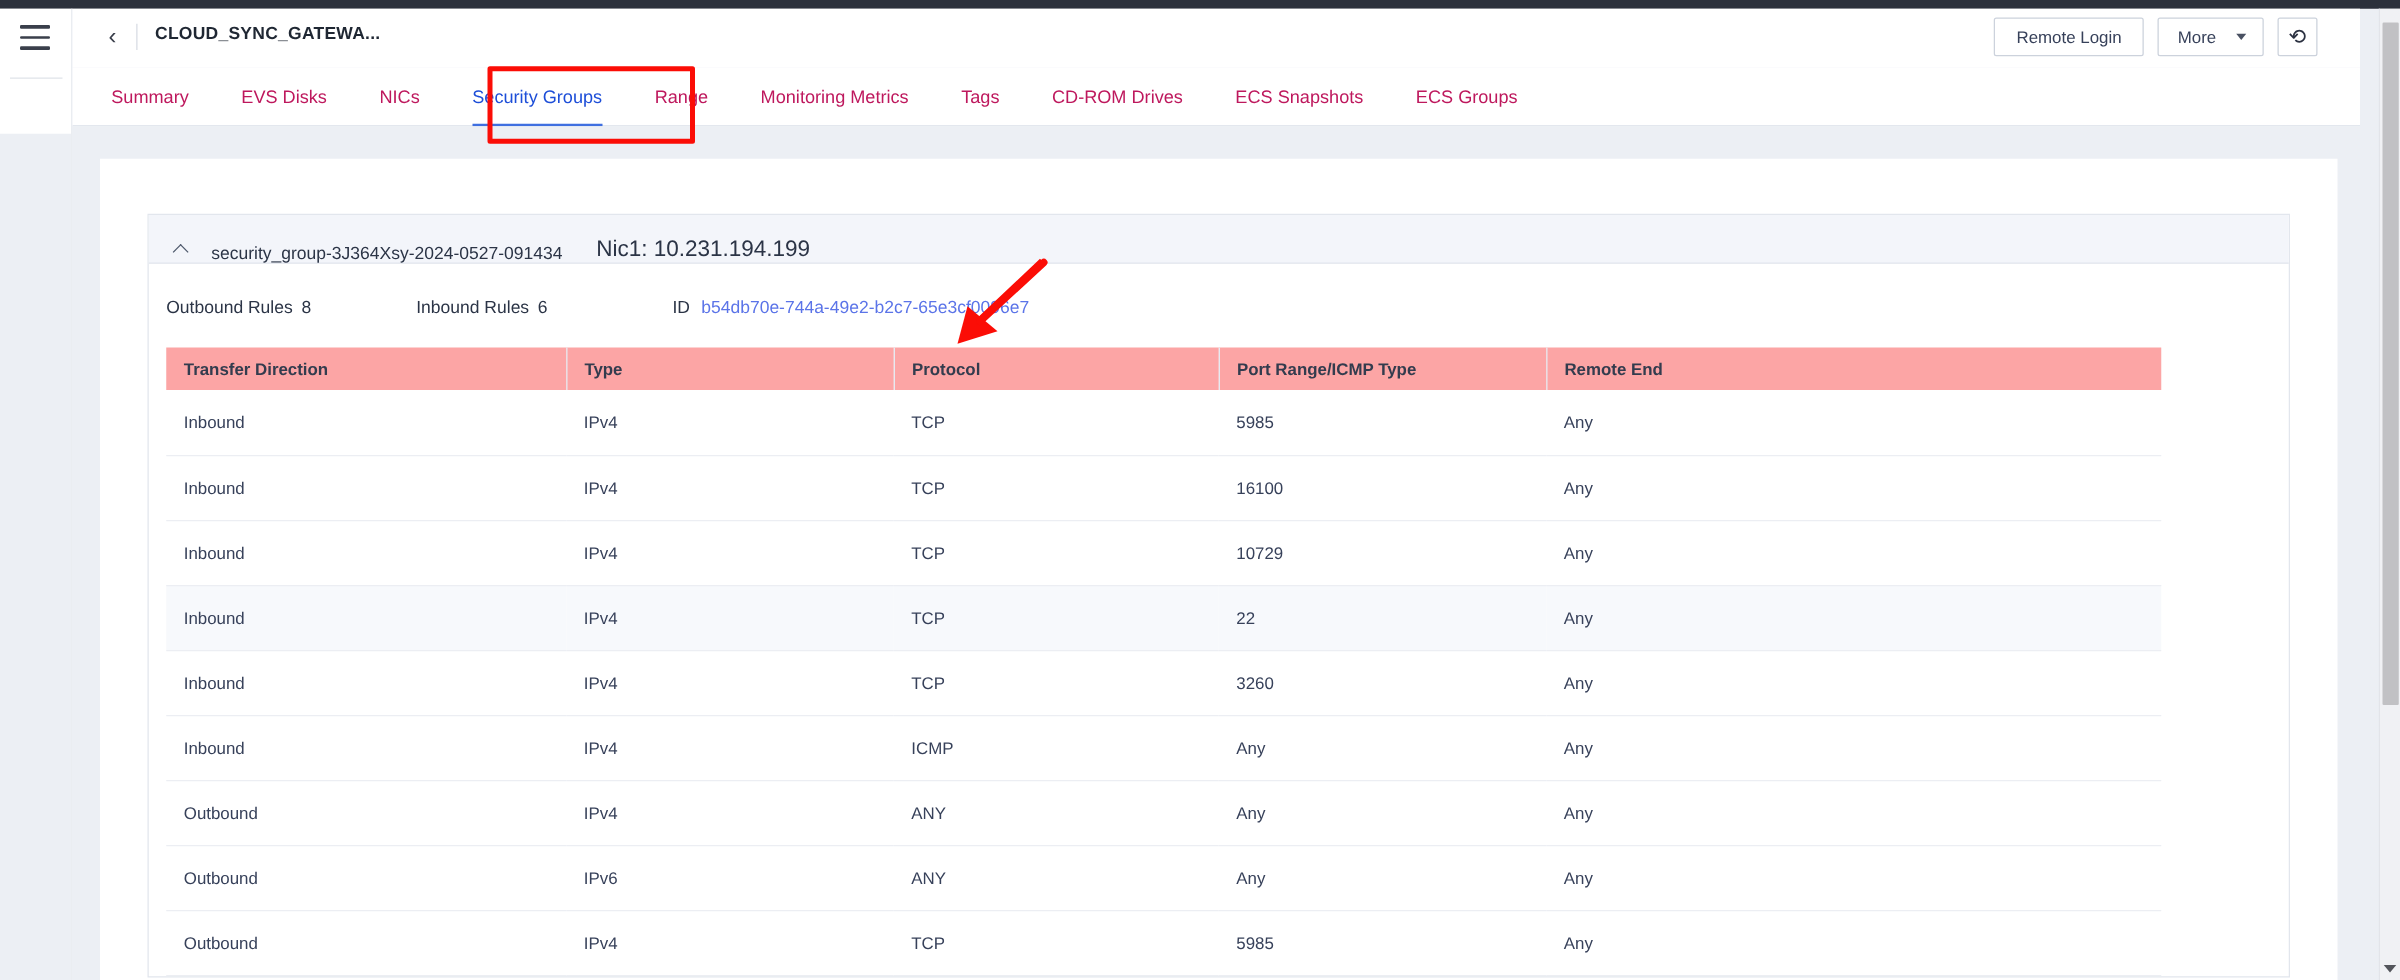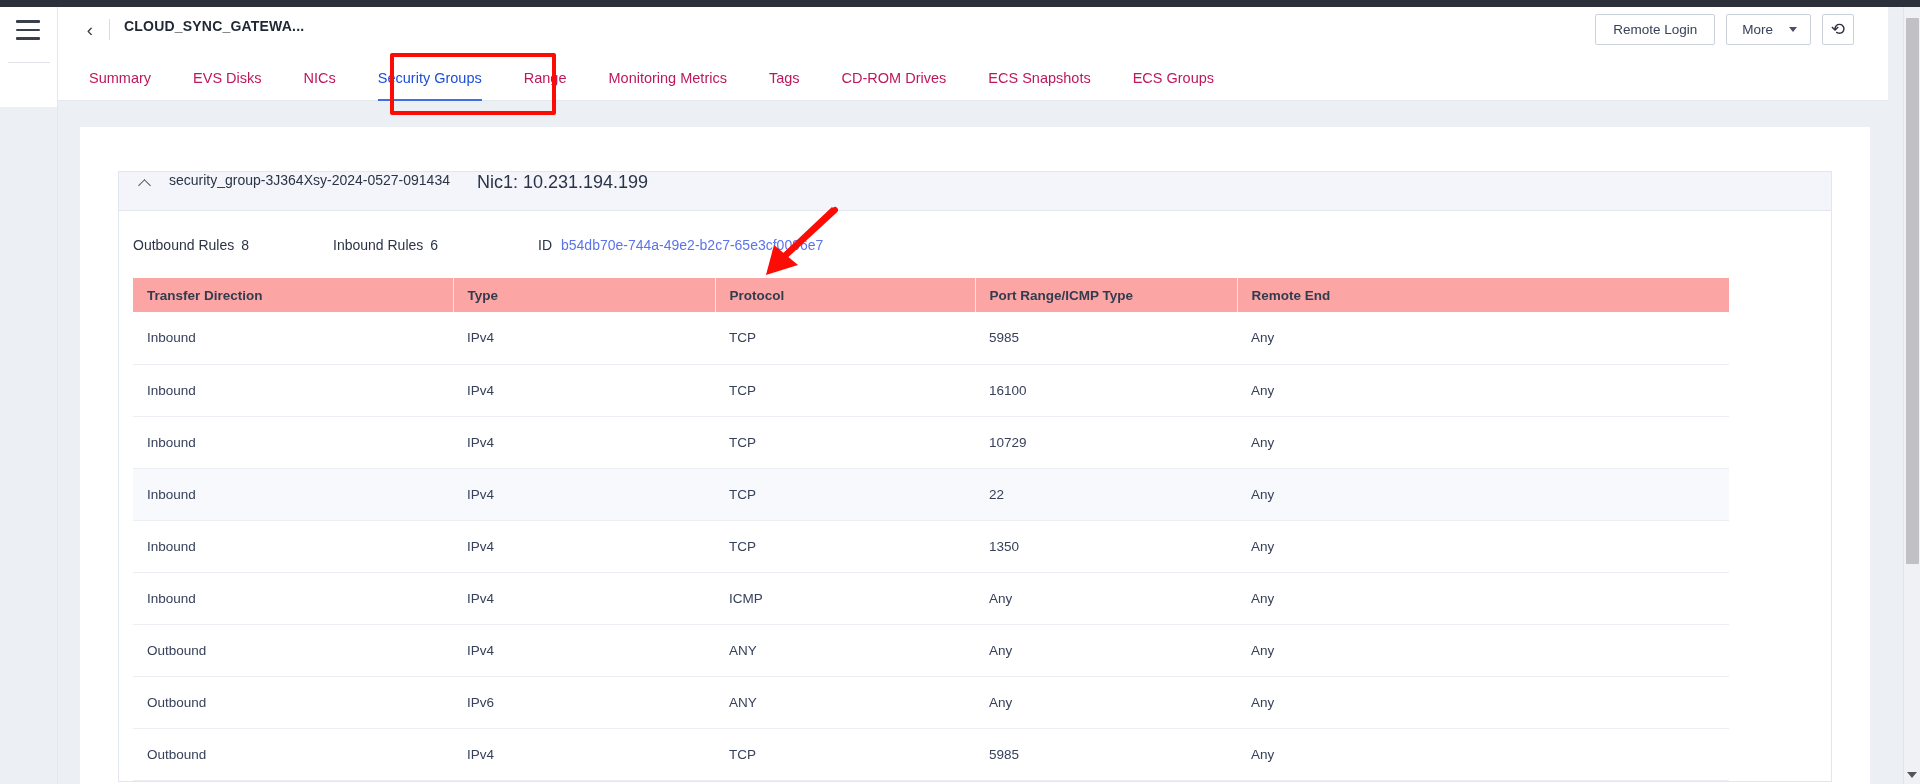--- a/index.html
+++ b/index.html
@@ -170,21 +170,21 @@
 
   
   .sg-panel {
     margin: 0 38px 0 38px;
     border: 1px solid #e2e6ed;
   }
   .sg-head {
     height: 39px;
     background: #f3f5fa;
     border-bottom: 1px solid #e2e6ed;
-    display: flex; align-items: flex-start;
+    display: flex; align-items: flex-end;
     padding-left: 14px;
   }
   .collapse-chevron {
     width: 22px; height: 22px;
     display: flex; align-items: center; justify-content: center;
     color: #4d5costume; color: #4a5568;
     cursor: pointer;
     margin-right: 14px;
   }
   .chev-up {
@@ -420,21 +420,21 @@
                 <td>Inbound</td>
                 <td>IPv4</td>
                 <td>TCP</td>
                 <td>22</td>
                 <td>Any</td>
               </tr>
               <tr>
                 <td>Inbound</td>
                 <td>IPv4</td>
                 <td>TCP</td>
-                <td>1350</td>
+                <td>3260</td>
                 <td>Any</td>
               </tr>
               <tr>
                 <td>Inbound</td>
                 <td>IPv4</td>
                 <td>ICMP</td>
                 <td>Any</td>
                 <td>Any</td>
               </tr>
               <tr>

